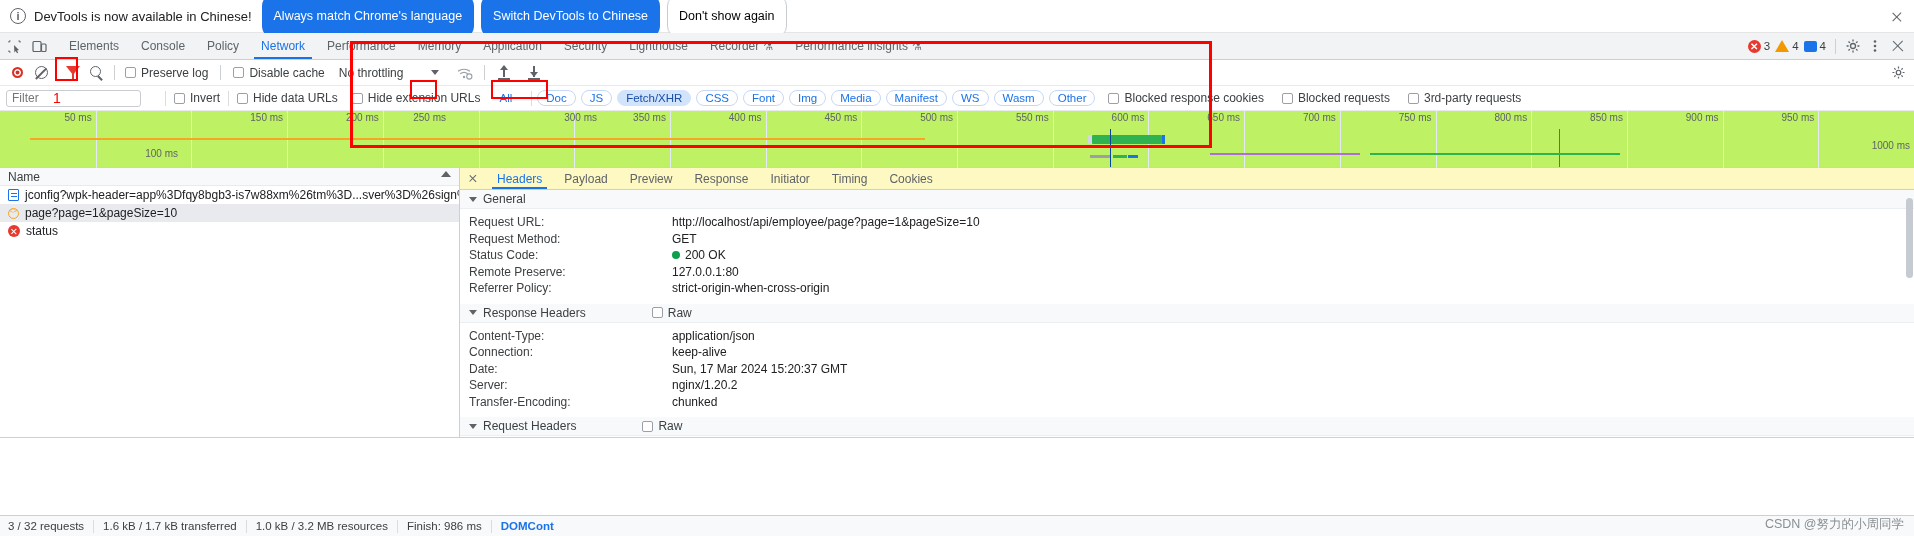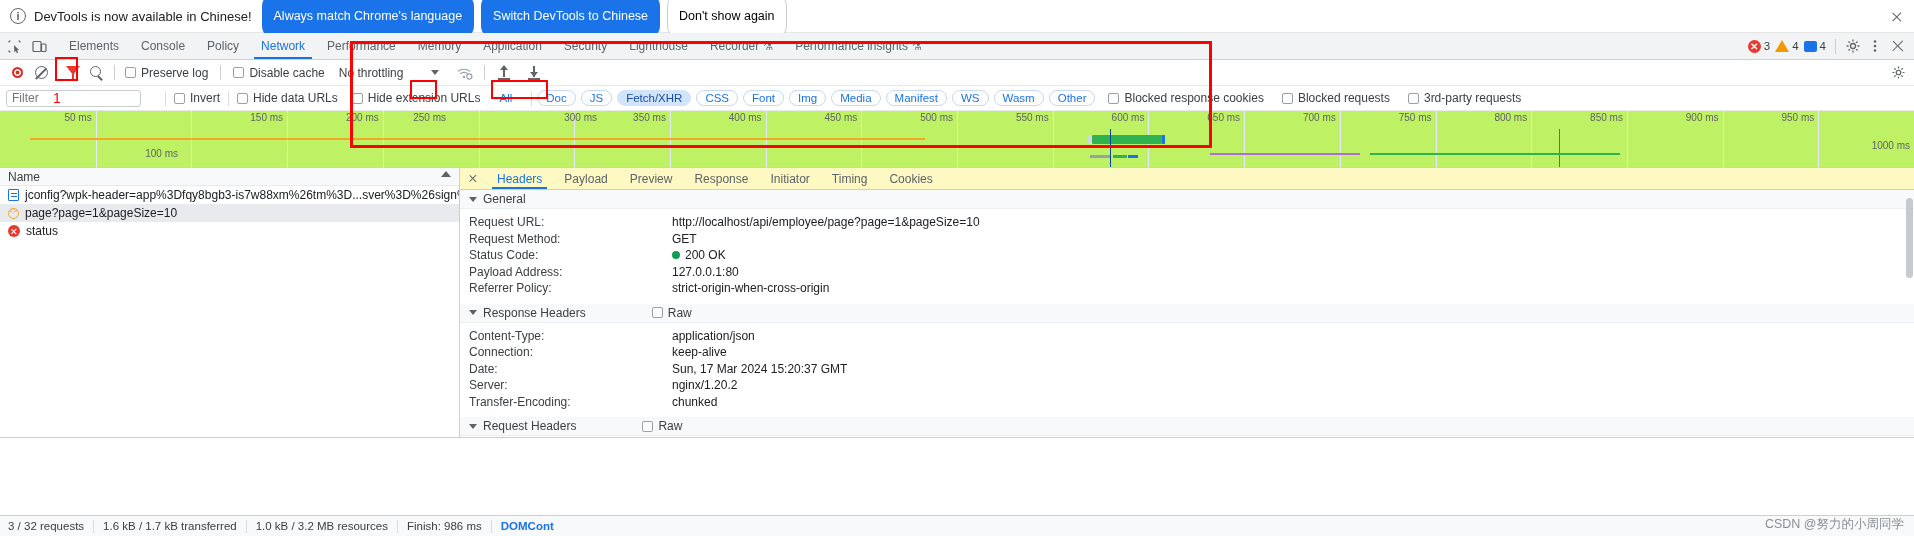--- a/index.html
+++ b/index.html
@@ -519,21 +519,21 @@
           <span class="v">GET</span>
         </div>
       <div class="kvrow">
           <span class="k">Status Code:</span>
           <span class="v">
             <span class="greendot"></span>
             <span>200 OK</span>
           </span>
         </div>
       <div class="kvrow">
-          <span class="k">Payload Address:</span>
+          <span class="k">Remote Preserve:</span>
           <span class="v">127.0.0.1:80</span>
         </div>
       <div class="kvrow">
           <span class="k">Referrer Policy:</span>
           <span class="v">strict-origin-when-cross-origin</span>
         </div>
       <div style="height:7px"></div>
 
       <div class="section-head">
         <span class="tri-d"></span>

